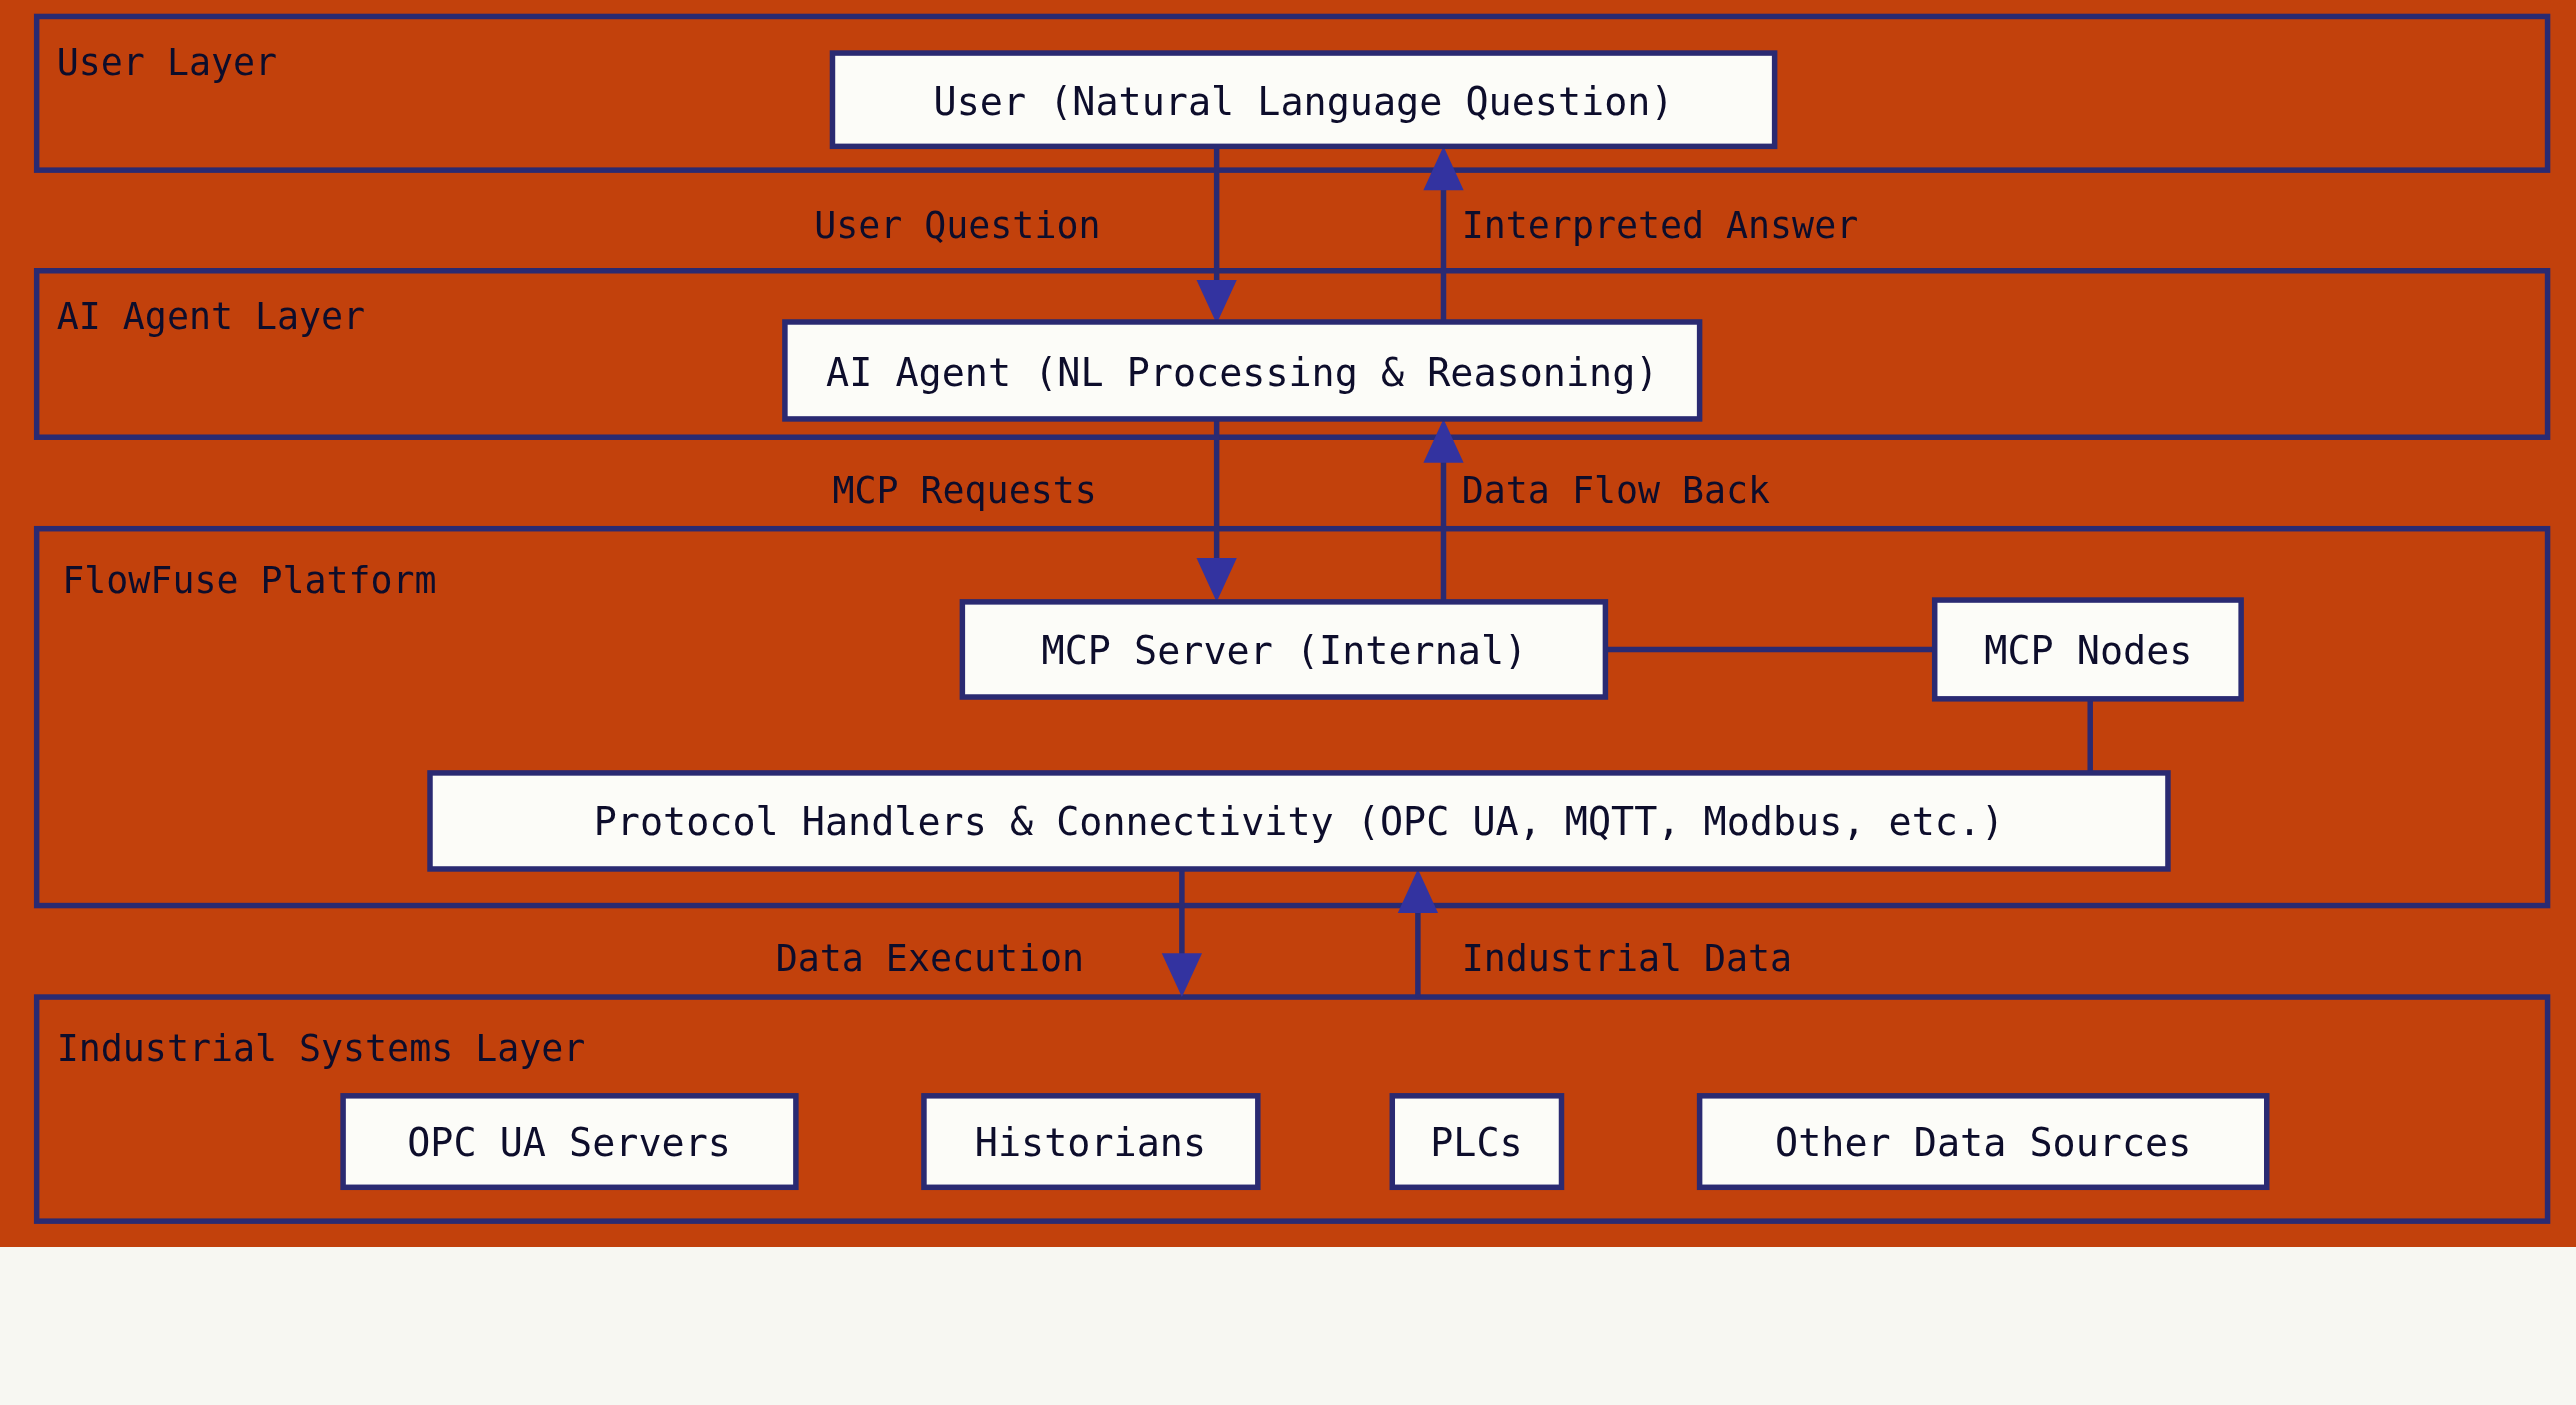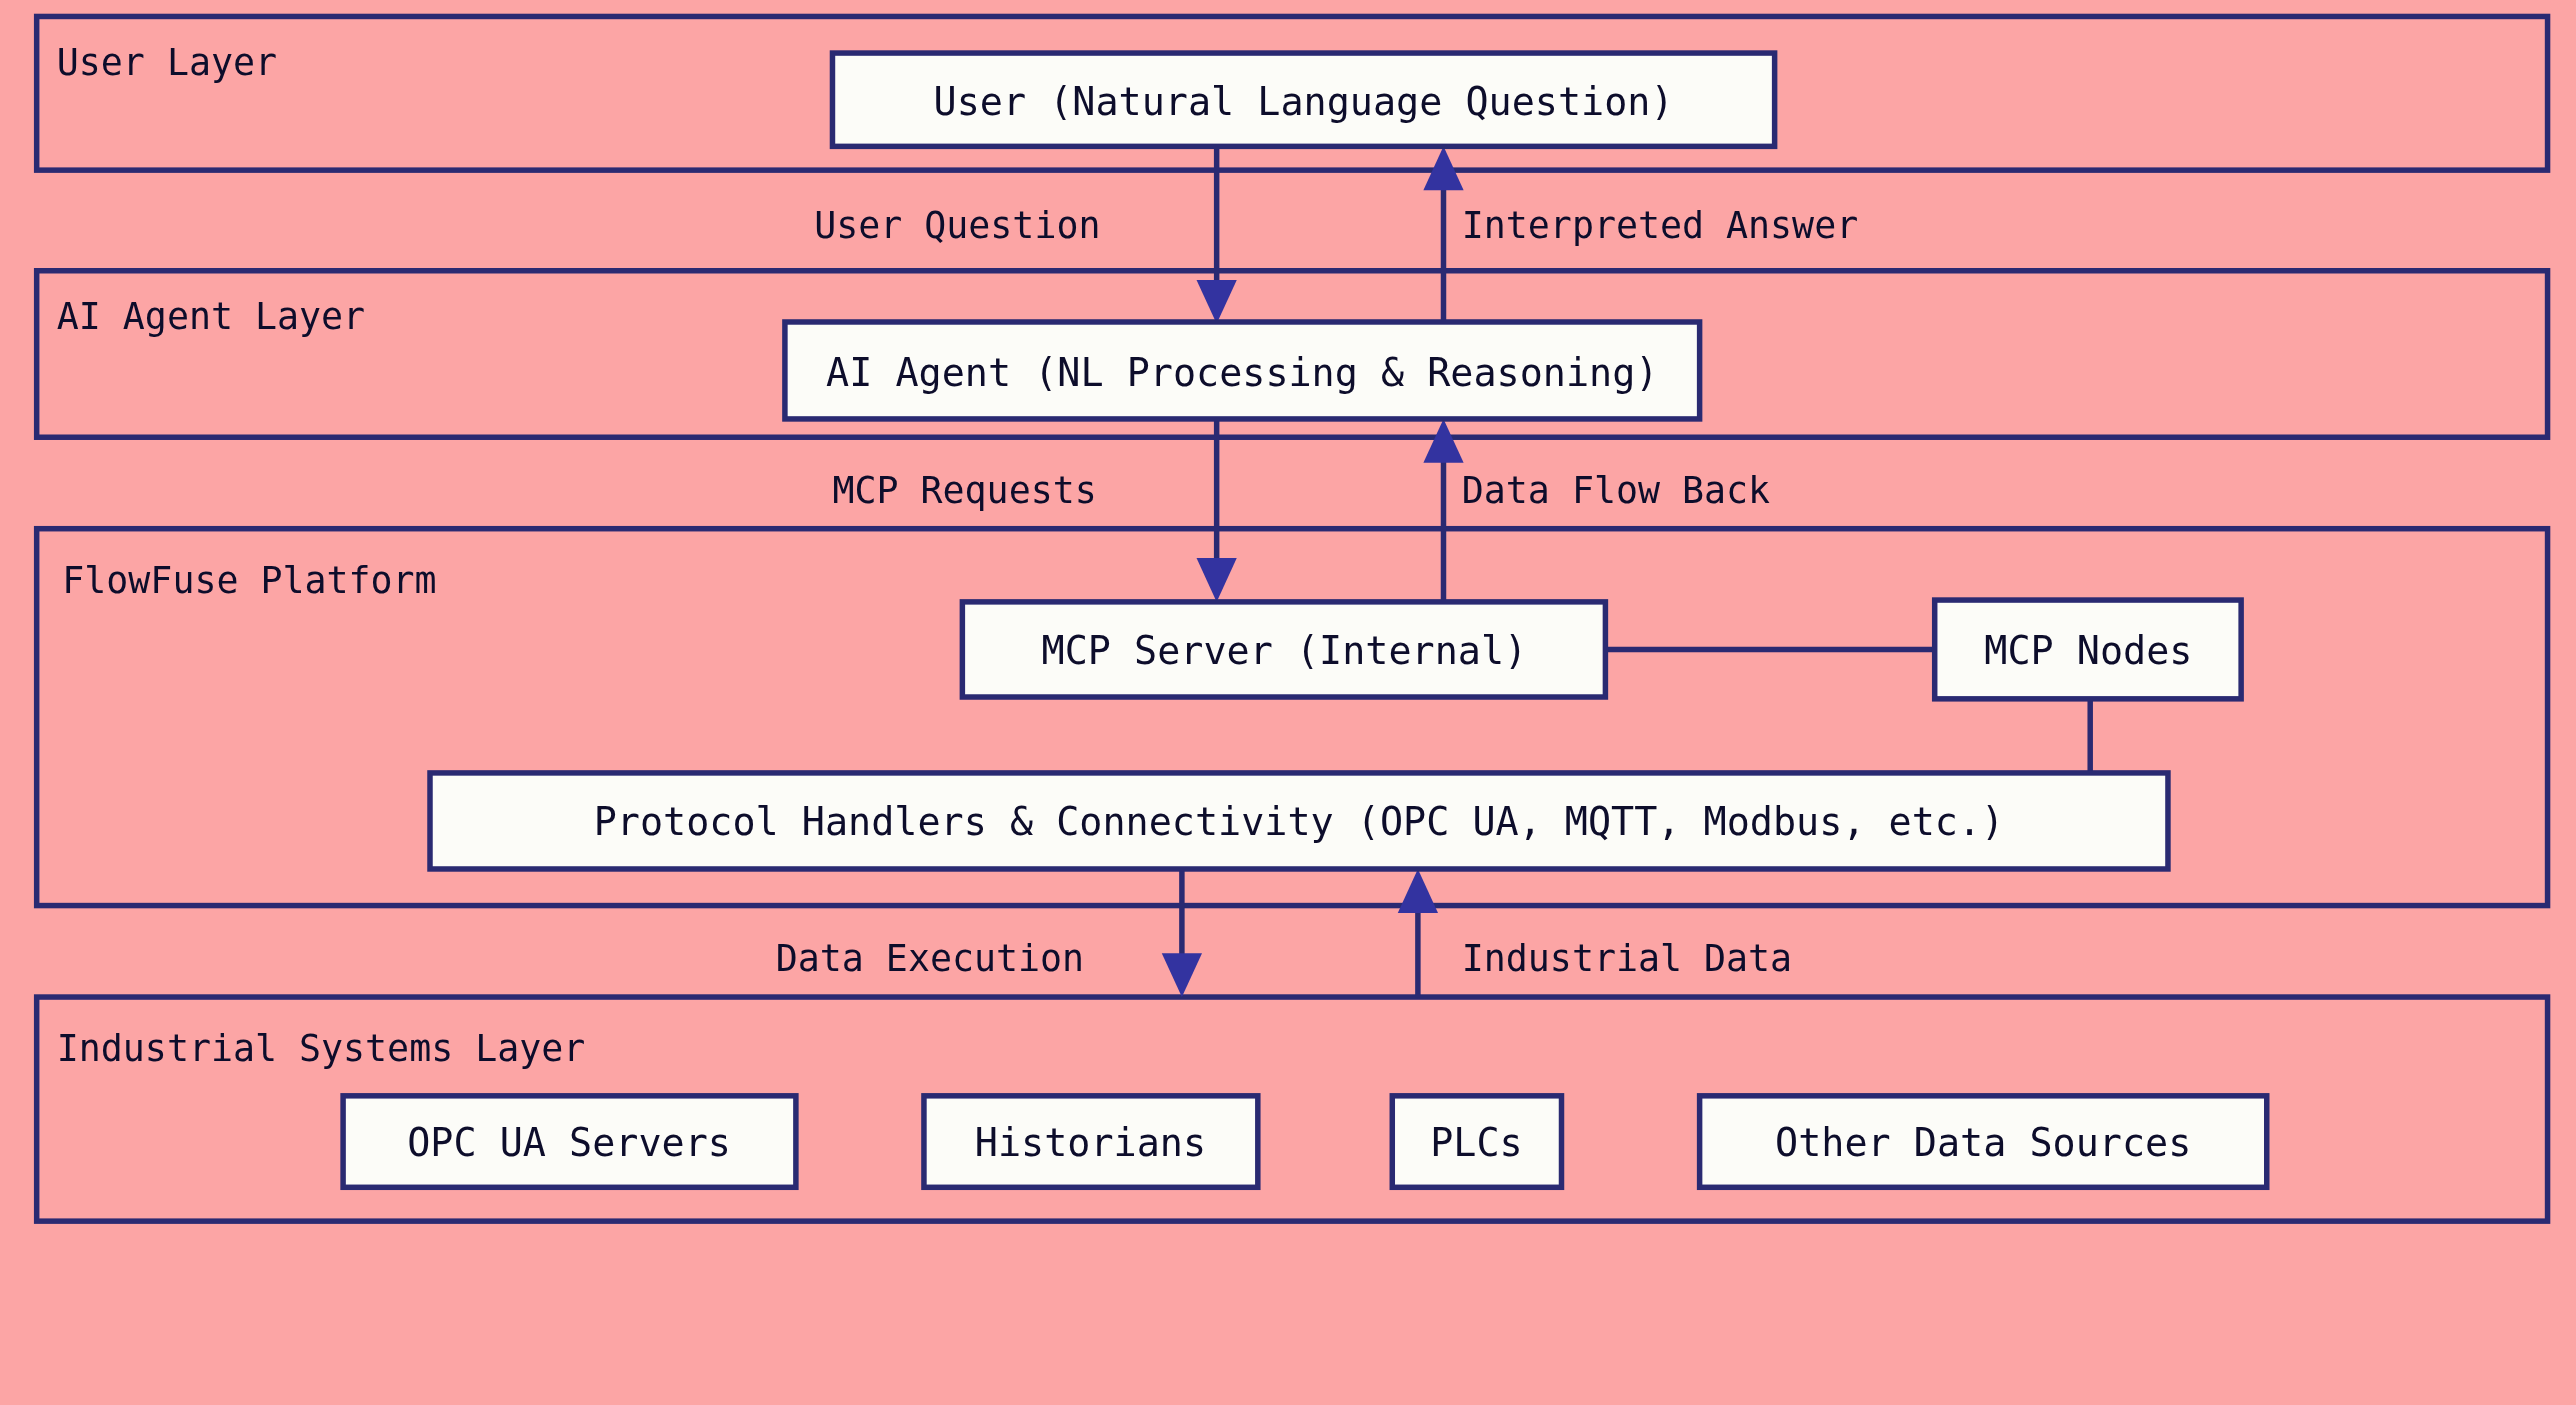--- a/index.html
+++ b/index.html
@@ -3,22 +3,22 @@
 <meta charset="utf-8">
 <style>
   html, body {
     margin: 0;
     padding: 0;
     background: #f7f7f2;
   }
   #canvas {
     position: relative;
     width: 2576px;
-    height: 1405px;
-    background: #fca5a5;
+    height: 1247px;
+    background: #c2410c;
     font-family: "DejaVu Sans Mono", "Liberation Mono", monospace;
     overflow: hidden;
   }
   svg#diagram {
     position: absolute;
     left: 0; top: 0;
     width: 2576px;
     height: 1405px;
   }
   .layer-box {

